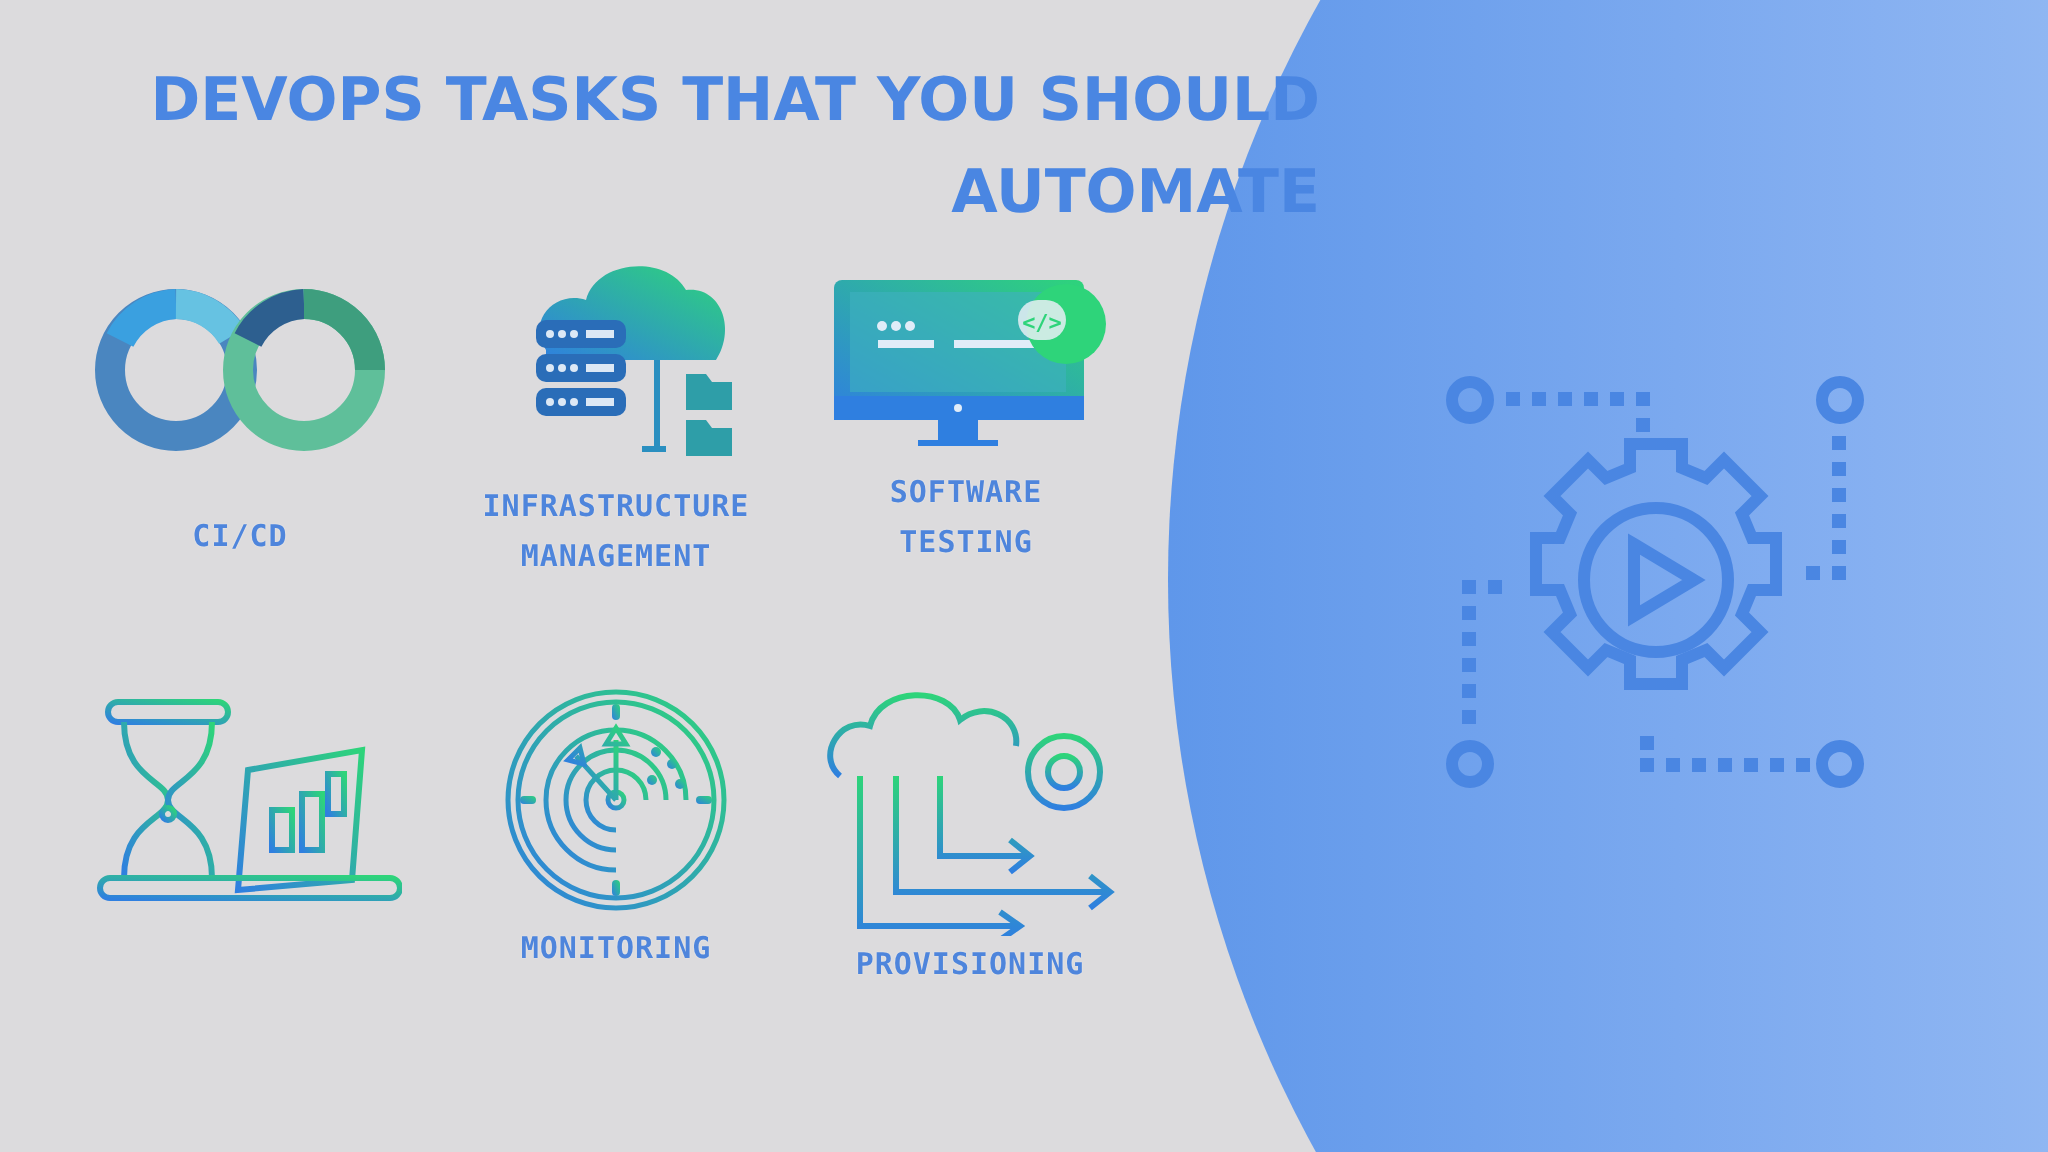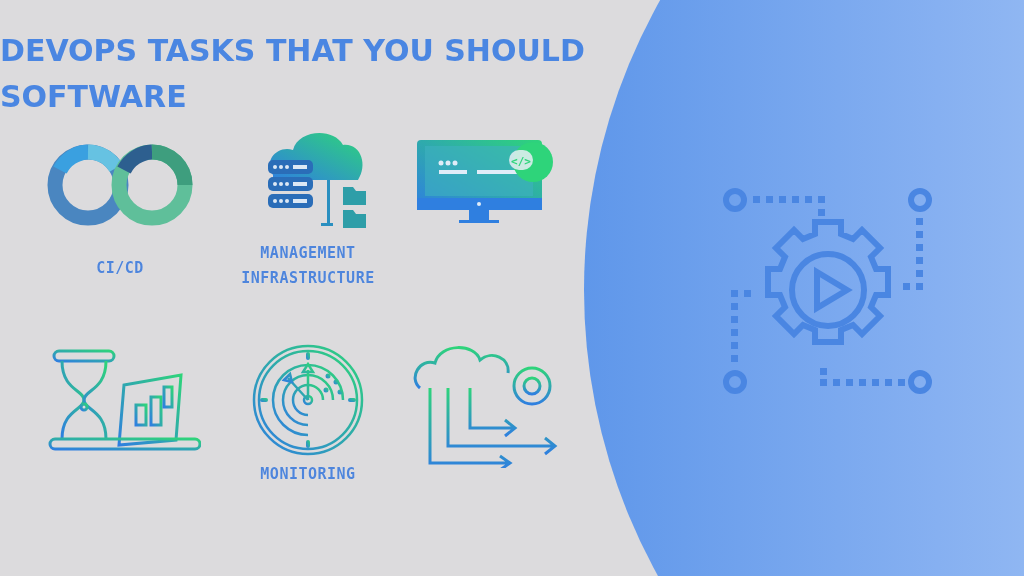--- a/index.html
+++ b/index.html
@@ -8,21 +8,21 @@
     background: #dcdbdd;
     font-family: "DejaVu Sans", sans-serif;
   }
   .bg-circle {
     position: absolute; left: 584px; top: -300px;
     width: 1180px; height: 1180px; border-radius: 50%;
     background: linear-gradient(90deg, #5f97ea 0%, #86b0f1 30%, #a6c6f5 55%, #b9d3f8 75%);
   }
   .title {
     position: absolute; left: 0; top: 28px; width: 660px;
-    text-align: left; color: #4a86e2;
+    text-align: right; color: #4a86e2;
     font-family: "DejaVu Sans", sans-serif; font-weight: bold;
     font-size: 30px; line-height: 46px; letter-spacing: 0px;
   }
   .tile {
     position: absolute; width: 180px; text-align: center;
   }
   .tile svg { display: block; margin: 0 auto; }
   .label {
     color: #4e85dc; font-family: "DejaVu Sans Mono", monospace; font-weight: bold;
     font-size: 15px; line-height: 25px; letter-spacing: 0.5px;
@@ -30,21 +30,21 @@
   }
   .hero { position: absolute; left: 715px; top: 180px; }
 </style>
 </head>
 <body>
 
 <div class="bg-circle"></div>
 
 <div class="title">
   <div>DEVOPS TASKS THAT YOU SHOULD</div>
-  <div>SOFTWARE</div>
+  <div>AUTOMATE</div>
 </div>
 
 <svg width="0" height="0" style="position:absolute">
   <defs>
     <linearGradient id="gb" x1="0" y1="1" x2="1" y2="0">
       <stop offset="0" stop-color="#2f7fe0"></stop>
       <stop offset="1" stop-color="#2ed47a"></stop>
     </linearGradient>
     <linearGradient id="gbv" x1="0" y1="1" x2="0" y2="0">
       <stop offset="0" stop-color="#2f7fe0"></stop>
@@ -86,42 +86,46 @@
         <circle cx="38" cy="76" r="2"></circle>
         <circle cx="44" cy="76" r="2"></circle>
         <rect x="50" y="74" width="14" height="4"></rect>
     </g>
     <rect x="84" y="55" width="3" height="45" fill="#2a8fc0"></rect>
     <rect x="78" y="98" width="12" height="3" fill="#2a8fc0"></rect>
     <path d="M100 62 h10 l3 4 h10 v14 h-23 z" fill="#2e9ea8"></path>
     <path d="M100 85 h10 l3 4 h10 v14 h-23 z" fill="#2e9ea8"></path>
   </svg>
   <div class="label" style="margin-top:6px;">
+    <div>INFRASTRUCTURE</div>
     <div>MANAGEMENT</div>
-    <div>INFRASTRUCTURE</div>
   </div>
 </div>
 
 <div class="tile" style="left:393px; top:128px;">
   <svg width="160" height="100" viewBox="0 0 160 100">
     <rect x="14" y="12" width="125" height="70" rx="4" fill="url(#gb)"></rect>
     <rect x="22" y="18" width="108" height="50" fill="#3fb1bf" opacity="0.6"></rect>
     <rect x="14" y="70" width="125" height="12" fill="#2f7fe0"></rect>
     <circle cx="76" cy="76" r="2" fill="#e0ecf8"></circle>
     <rect x="66" y="82" width="20" height="10" fill="#2f7fe0"></rect>
     <rect x="56" y="92" width="40" height="3" fill="#2f7fe0"></rect>
     <circle cx="38" cy="35" r="2.5" fill="#e0ecf8"></circle>
       <circle cx="45" cy="35" r="2.5" fill="#e0ecf8"></circle>
       <circle cx="52" cy="35" r="2.5" fill="#e0ecf8"></circle>
     <rect x="36" y="42" width="28" height="4" fill="#e0ecf8"></rect>
     <rect x="74" y="42" width="40" height="4" fill="#e0ecf8"></rect>
     <circle cx="130" cy="34" r="20" fill="#2ed47a"></circle>
     <rect x="106" y="22" width="24" height="20" rx="10" fill="#e6eef4" opacity="0.85"></rect>
     <text x="118" y="37" font-size="11" fill="#2ed47a" text-anchor="middle" font-family="DejaVu Sans Mono, monospace" font-weight="bold">&lt;/&gt;</text>
   </svg>
+  <div class="label" style="margin-top:6px;">
+    <div>SOFTWARE</div>
+    <div>TESTING</div>
+  </div>
 </div>
 
 <div class="tile" style="left:28px; top:345px;">
   <svg width="165" height="110" viewBox="0 0 165 110">
     <g fill="none" stroke="url(#gb)" stroke-width="3">
       <rect x="18" y="6" width="60" height="10" rx="5"></rect>
       <path d="M26 16 C26 45 48 45 48 55 C48 65 26 65 26 94"></path>
       <path d="M70 16 C70 45 48 45 48 55 C48 65 70 65 70 94"></path>
       <circle cx="48" cy="62" r="3"></circle>
       <path d="M88 40 L145 30 L140 95 L83 100 Z"></path>
@@ -166,20 +170,23 @@
     <g fill="none" stroke="url(#gbv)" stroke-width="3">
       <path d="M20 50 C8 40 20 20 35 25 C40 5 75 5 80 22 C92 12 110 20 108 35"></path>
       <path d="M20 50 L100 50"></path>
       <circle cx="132" cy="48" r="18"></circle>
       <circle cx="132" cy="48" r="8"></circle>
       <path d="M30 50 V125 H110 M100 118 L110 125 L100 132"></path>
       <path d="M48 50 V108 H155 M145 100 L155 108 L145 116"></path>
       <path d="M70 50 V90 H115 M105 82 L115 90 L105 98"></path>
     </g>
   </svg>
+  <div class="label" style="margin-top:2px;">
+    <div>PROVISIONING</div>
+  </div>
 </div>
 
 <div class="hero">
   <svg width="230" height="220" viewBox="0 0 230 220">
     <g fill="none" stroke="#4a86e2" stroke-width="6">
       <circle cx="20" cy="20" r="9"></circle>
         <circle cx="205" cy="20" r="9"></circle>
       <circle cx="20" cy="202" r="9"></circle>
         <circle cx="205" cy="202" r="9"></circle>
       <circle cx="113" cy="110" r="36"></circle>

